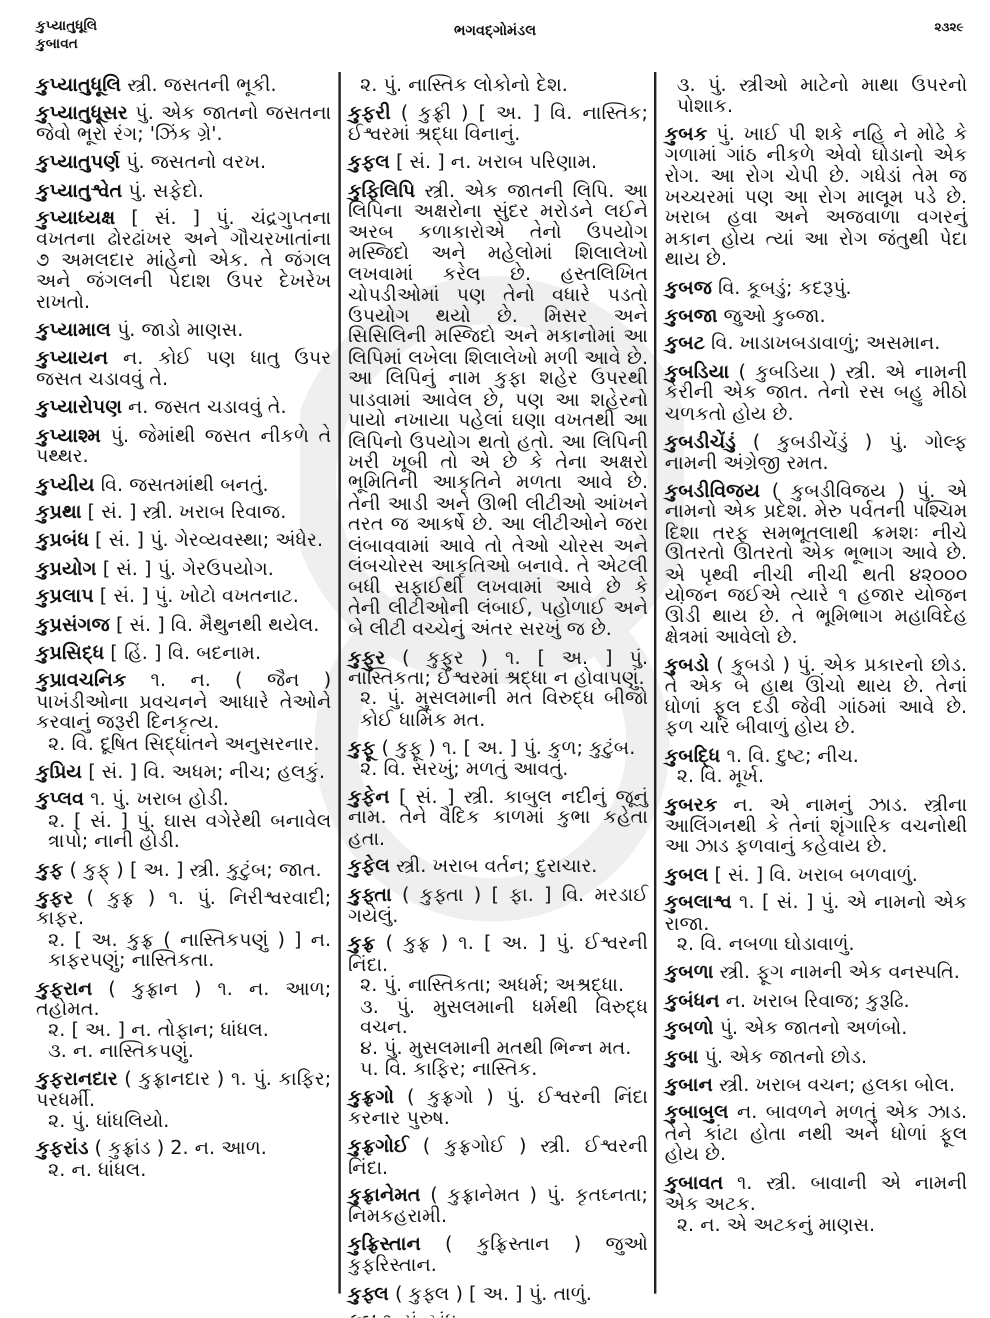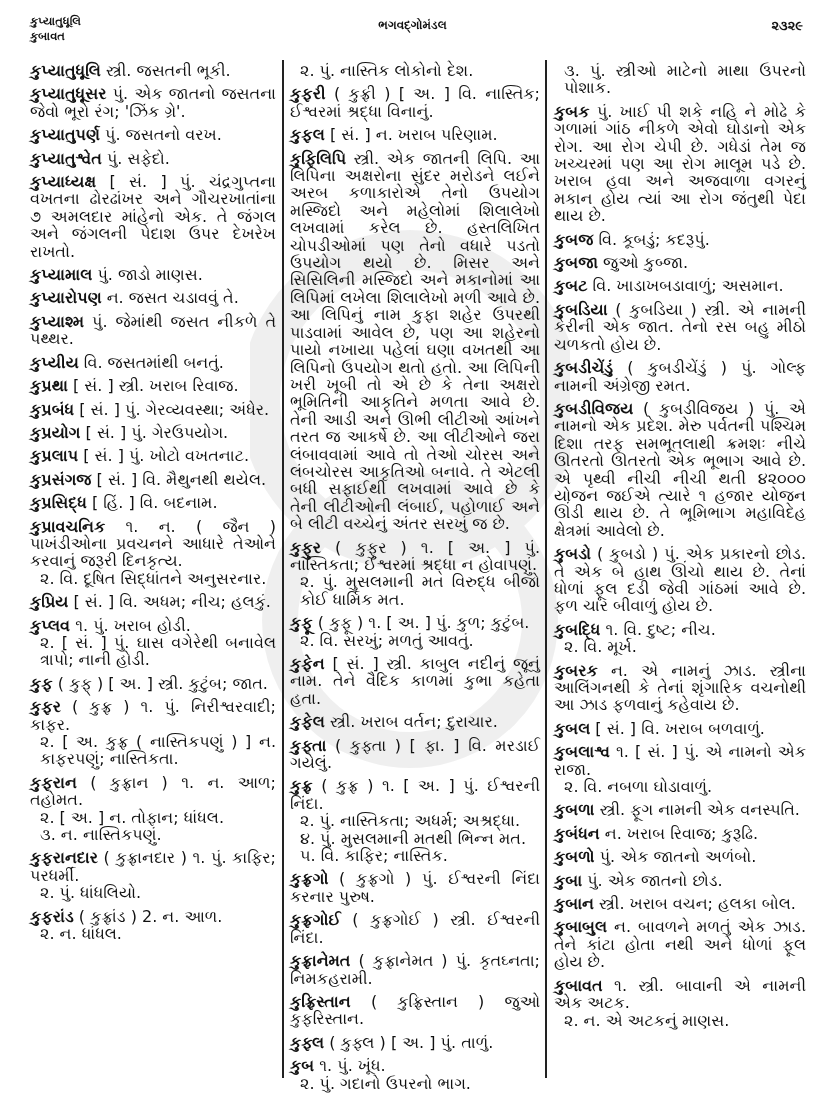--- a/index.html
+++ b/index.html
@@ -9,21 +9,21 @@
       font-family: "DejaVu Sans", sans-serif;
       position: relative;
     }
     .watermark {
       position: absolute; left: 250px; top: 150px; width: 320px; height: 700px;
       pointer-events: none; opacity: 0.06;
     }
     .header { position: absolute; top: 14px; left: 0; width: 825px; height: 36px; }
     .guide { position: absolute; left: 30px; top: 0; font-size: 11.5px; font-weight: bold; line-height: 15px; }
     .title { position: absolute; left: 0; width: 825px; top: 4px; text-align: center; font-size: 12px; font-weight: bold; }
-    .pageno { position: absolute; right: 22px; top: 4px; font-size: 13px; font-weight: bold; }
+    .pageno { position: absolute; right: 22px; top: 4px; font-size: 10px; font-weight: bold; }
     .col { position: absolute; top: 62px; font-size: 16px; line-height: 17.4px; }
     .col1 { left: 30px; width: 246px; }
     .col2 { left: 290px; width: 250px; }
     .col3 { left: 554px; width: 252px; }
     .divider { position: absolute; width: 1.5px; background: #222; }
     .div1 { left: 282px; top: 60px; height: 1018px; }
     .div2 { left: 545px; top: 60px; height: 1018px; }
     .entry { margin-bottom: 6px; text-align: justify; }
     .entry .line { display: block; }
     .entry .line.cont { padding-left: 10px; }
@@ -63,20 +63,23 @@
     <div class="entry">
       <span class="line"><span class="hw">કુપ્યાતુશ્વેત</span> <span>પું. સફેદો.</span></span>
     </div>
     <div class="entry">
       <span class="line"><span class="hw">કુપ્યાધ્યક્ષ</span> <span>[ સં. ] પું. ચંદ્રગુપ્તના વખતના ઢોરઢાંખર અને ગૌચરખાતાંના ૭ અમલદાર માંહેનો એક. તે જંગલ અને જંગલની પેદાશ ઉપર દેખરેખ રાખતો.</span></span>
     </div>
     <div class="entry">
       <span class="line"><span class="hw">કુપ્યામાલ</span> <span>પું. જાડો માણસ.</span></span>
     </div>
     <div class="entry">
+      <span class="line"><span class="hw">કુપ્યાયન</span> <span>ન. કોઈ પણ ધાતુ ઉપર જસત ચડાવવું તે.</span></span>
+    </div>
+    <div class="entry">
       <span class="line"><span class="hw">કુપ્યારોપણ</span> <span>ન. જસત ચડાવવું તે.</span></span>
     </div>
     <div class="entry">
       <span class="line"><span class="hw">કુપ્યાશ્મ</span> <span>પું. જેમાંથી જસત નીકળે તે પથ્થર.</span></span>
     </div>
     <div class="entry">
       <span class="line"><span class="hw">કુપ્યીય</span> <span>વિ. જસતમાંથી બનતું.</span></span>
     </div>
     <div class="entry">
       <span class="line"><span class="hw">કુપ્રથા</span> <span>[ સં. ] સ્ત્રી. ખરાબ રિવાજ.</span></span>
@@ -154,20 +157,21 @@
     </div>
     <div class="entry">
       <span class="line"><span class="hw">કુફેલ</span> <span>સ્ત્રી. ખરાબ વર્તન; દુરાચાર.</span></span>
     </div>
     <div class="entry">
       <span class="line"><span class="hw">કુફ્તા</span> <span>( કુફ્તા ) [ ફા. ] વિ. મરડાઈ ગયેલું.</span></span>
     </div>
     <div class="entry">
       <span class="line"><span class="hw">કુફ્ર</span> <span>( કુફ્ર ) ૧. [ અ. ] પું. ઈશ્વરની નિંદા.</span></span>
       <span class="sense">૨. પું. નાસ્તિકતા; અધર્મ; અશ્રદ્ધા.</span>
+      <span class="sense">૩. પું. મુસલમાની ધર્મથી વિરુદ્ધ વચન.</span>
       <span class="sense">૪. પું. મુસલમાની મતથી ભિન્ન મત.</span>
       <span class="sense">૫. વિ. કાફિર; નાસ્તિક.</span>
     </div>
     <div class="entry">
       <span class="line"><span class="hw">કુફ્રગો</span> <span>( કુફ્રગો ) પું. ઈશ્વરની નિંદા કરનાર પુરુષ.</span></span>
     </div>
     <div class="entry">
       <span class="line"><span class="hw">કુફ્રગોઈ</span> <span>( કુફ્રગોઈ ) સ્ત્રી. ઈશ્વરની નિંદા.</span></span>
     </div>
     <div class="entry">

